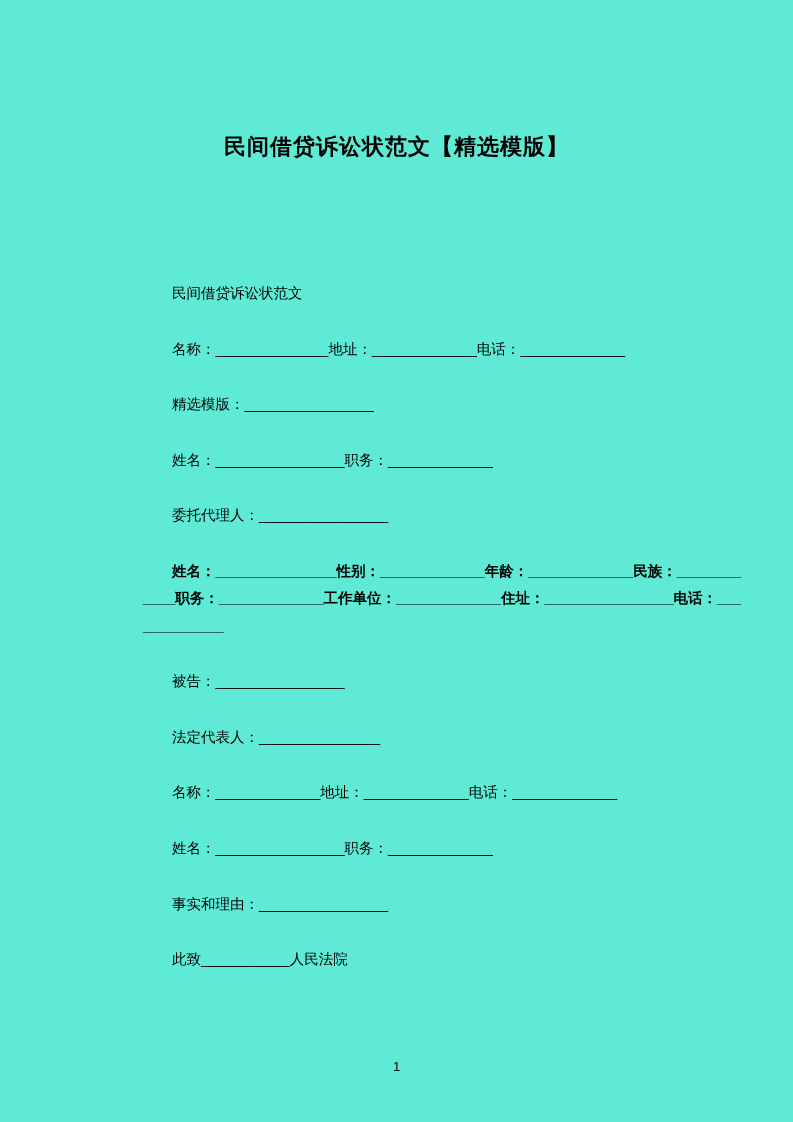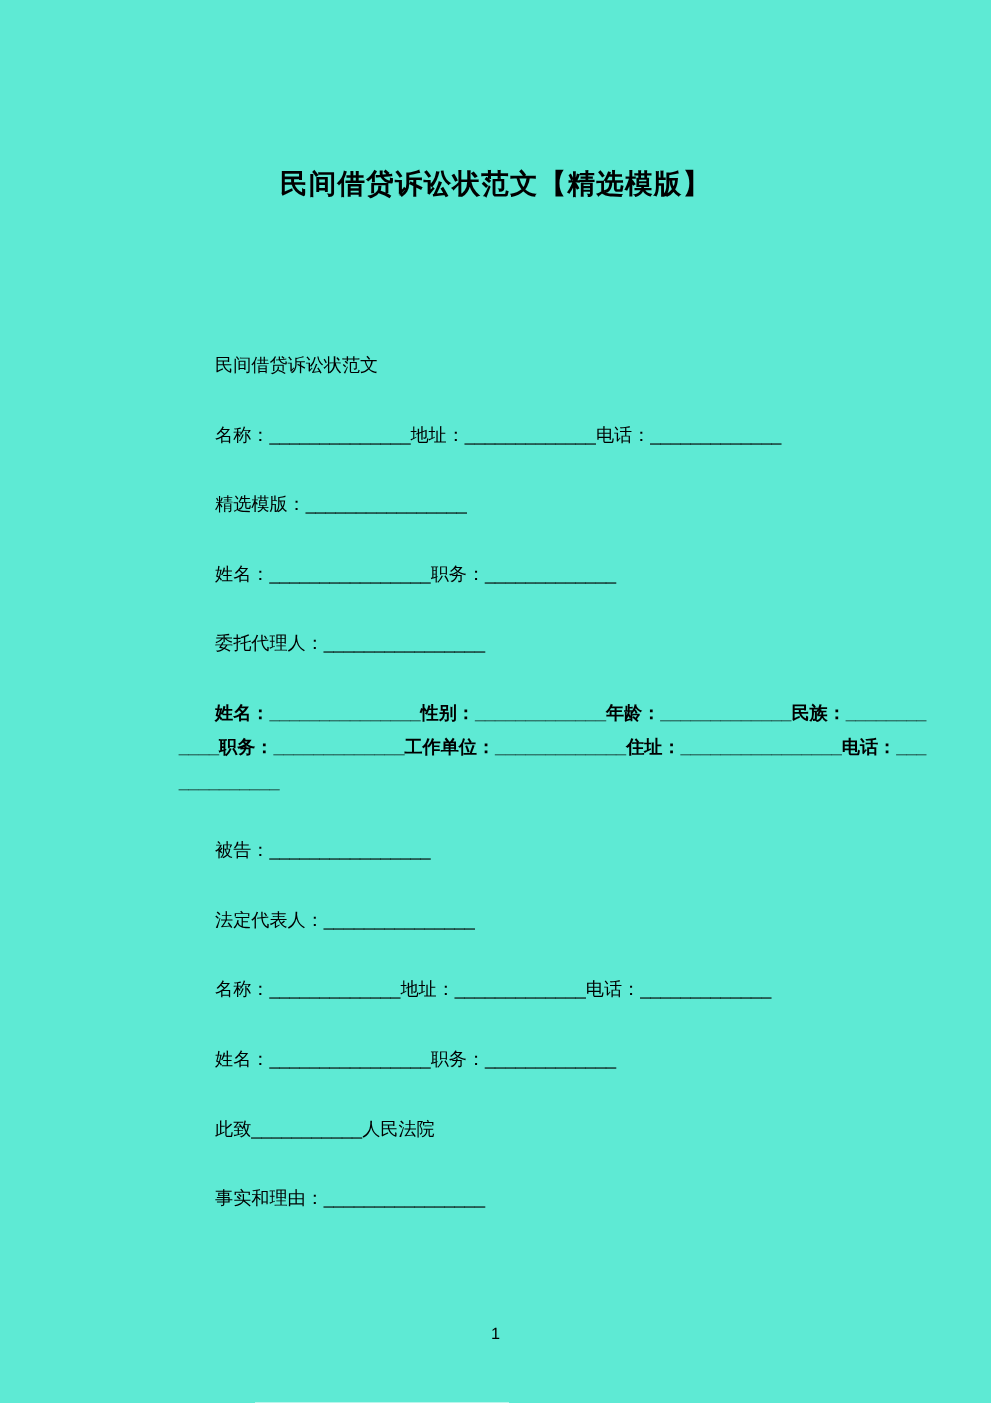--- a/index.html
+++ b/index.html
@@ -71,19 +71,19 @@
     <p class="para">民间借贷诉讼状范文</p>
     <p class="para">名称：______________地址：_____________电话：_____________</p>
     <p class="para">精选模版：________________</p>
     <p class="para">姓名：________________职务：_____________</p>
     <p class="para">委托代理人：________________</p>
     <p class="para flow">姓名：_______________性别：_____________年龄：_____________民族：____________职务：_____________工作单位：_____________住址：________________电话：_____________</p>
     <p class="para">被告：________________</p>
     <p class="para">法定代表人：_______________</p>
     <p class="para">名称：_____________地址：_____________电话：_____________</p>
     <p class="para">姓名：________________职务：_____________</p>
+    <p class="para">事实和理由：________________</p>
     <p class="para">此致___________人民法院</p>
-    <p class="para">事实和理由：________________</p>
   </div>
 
   <div class="page-number">1</div>
 
 </div>
 
 </body></html>

